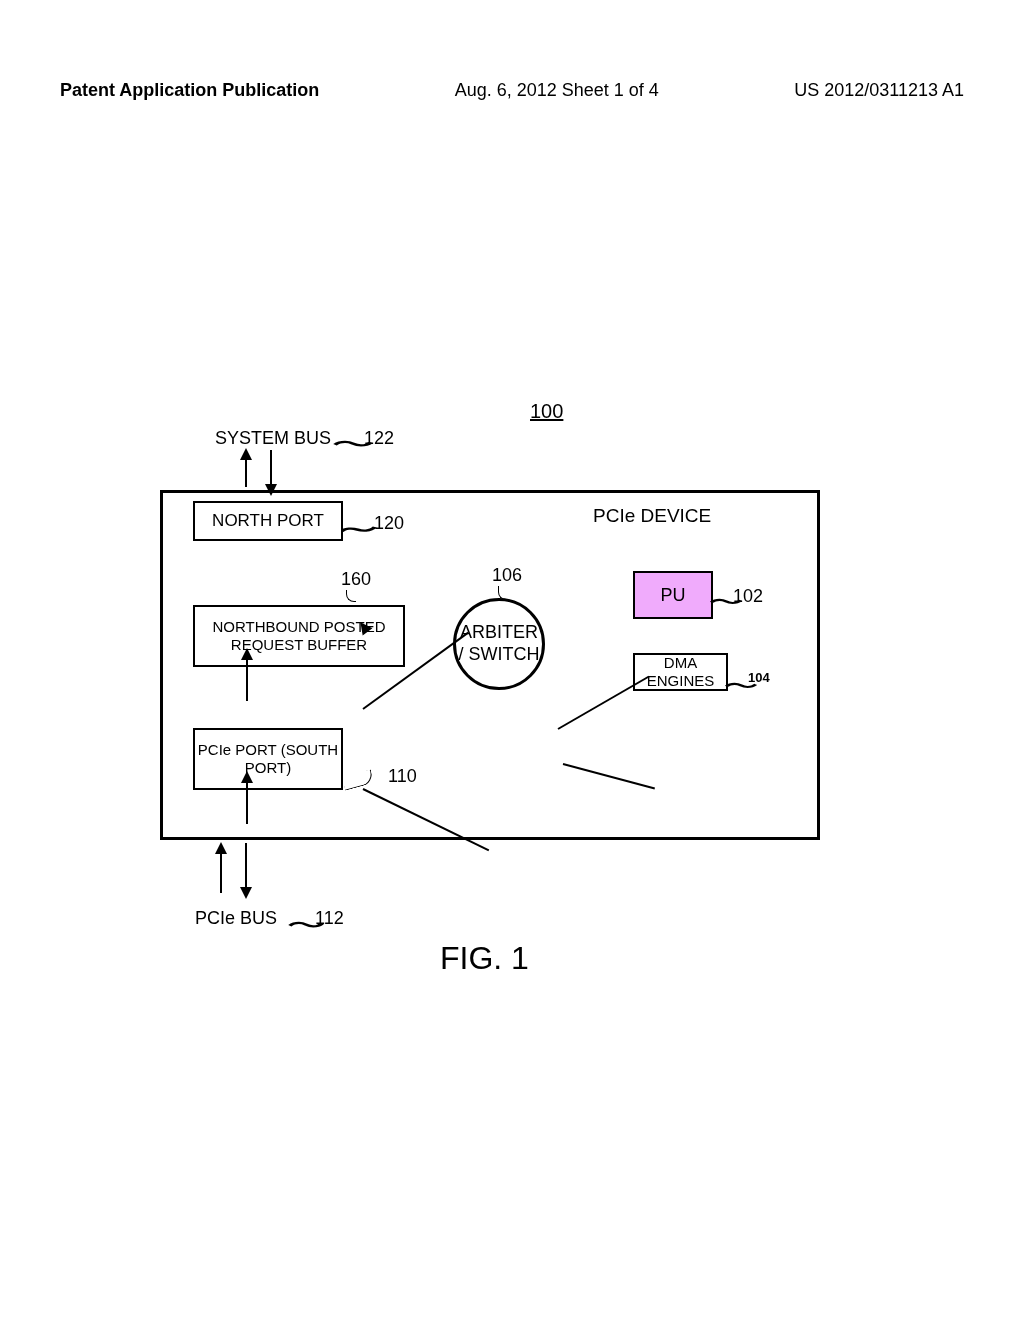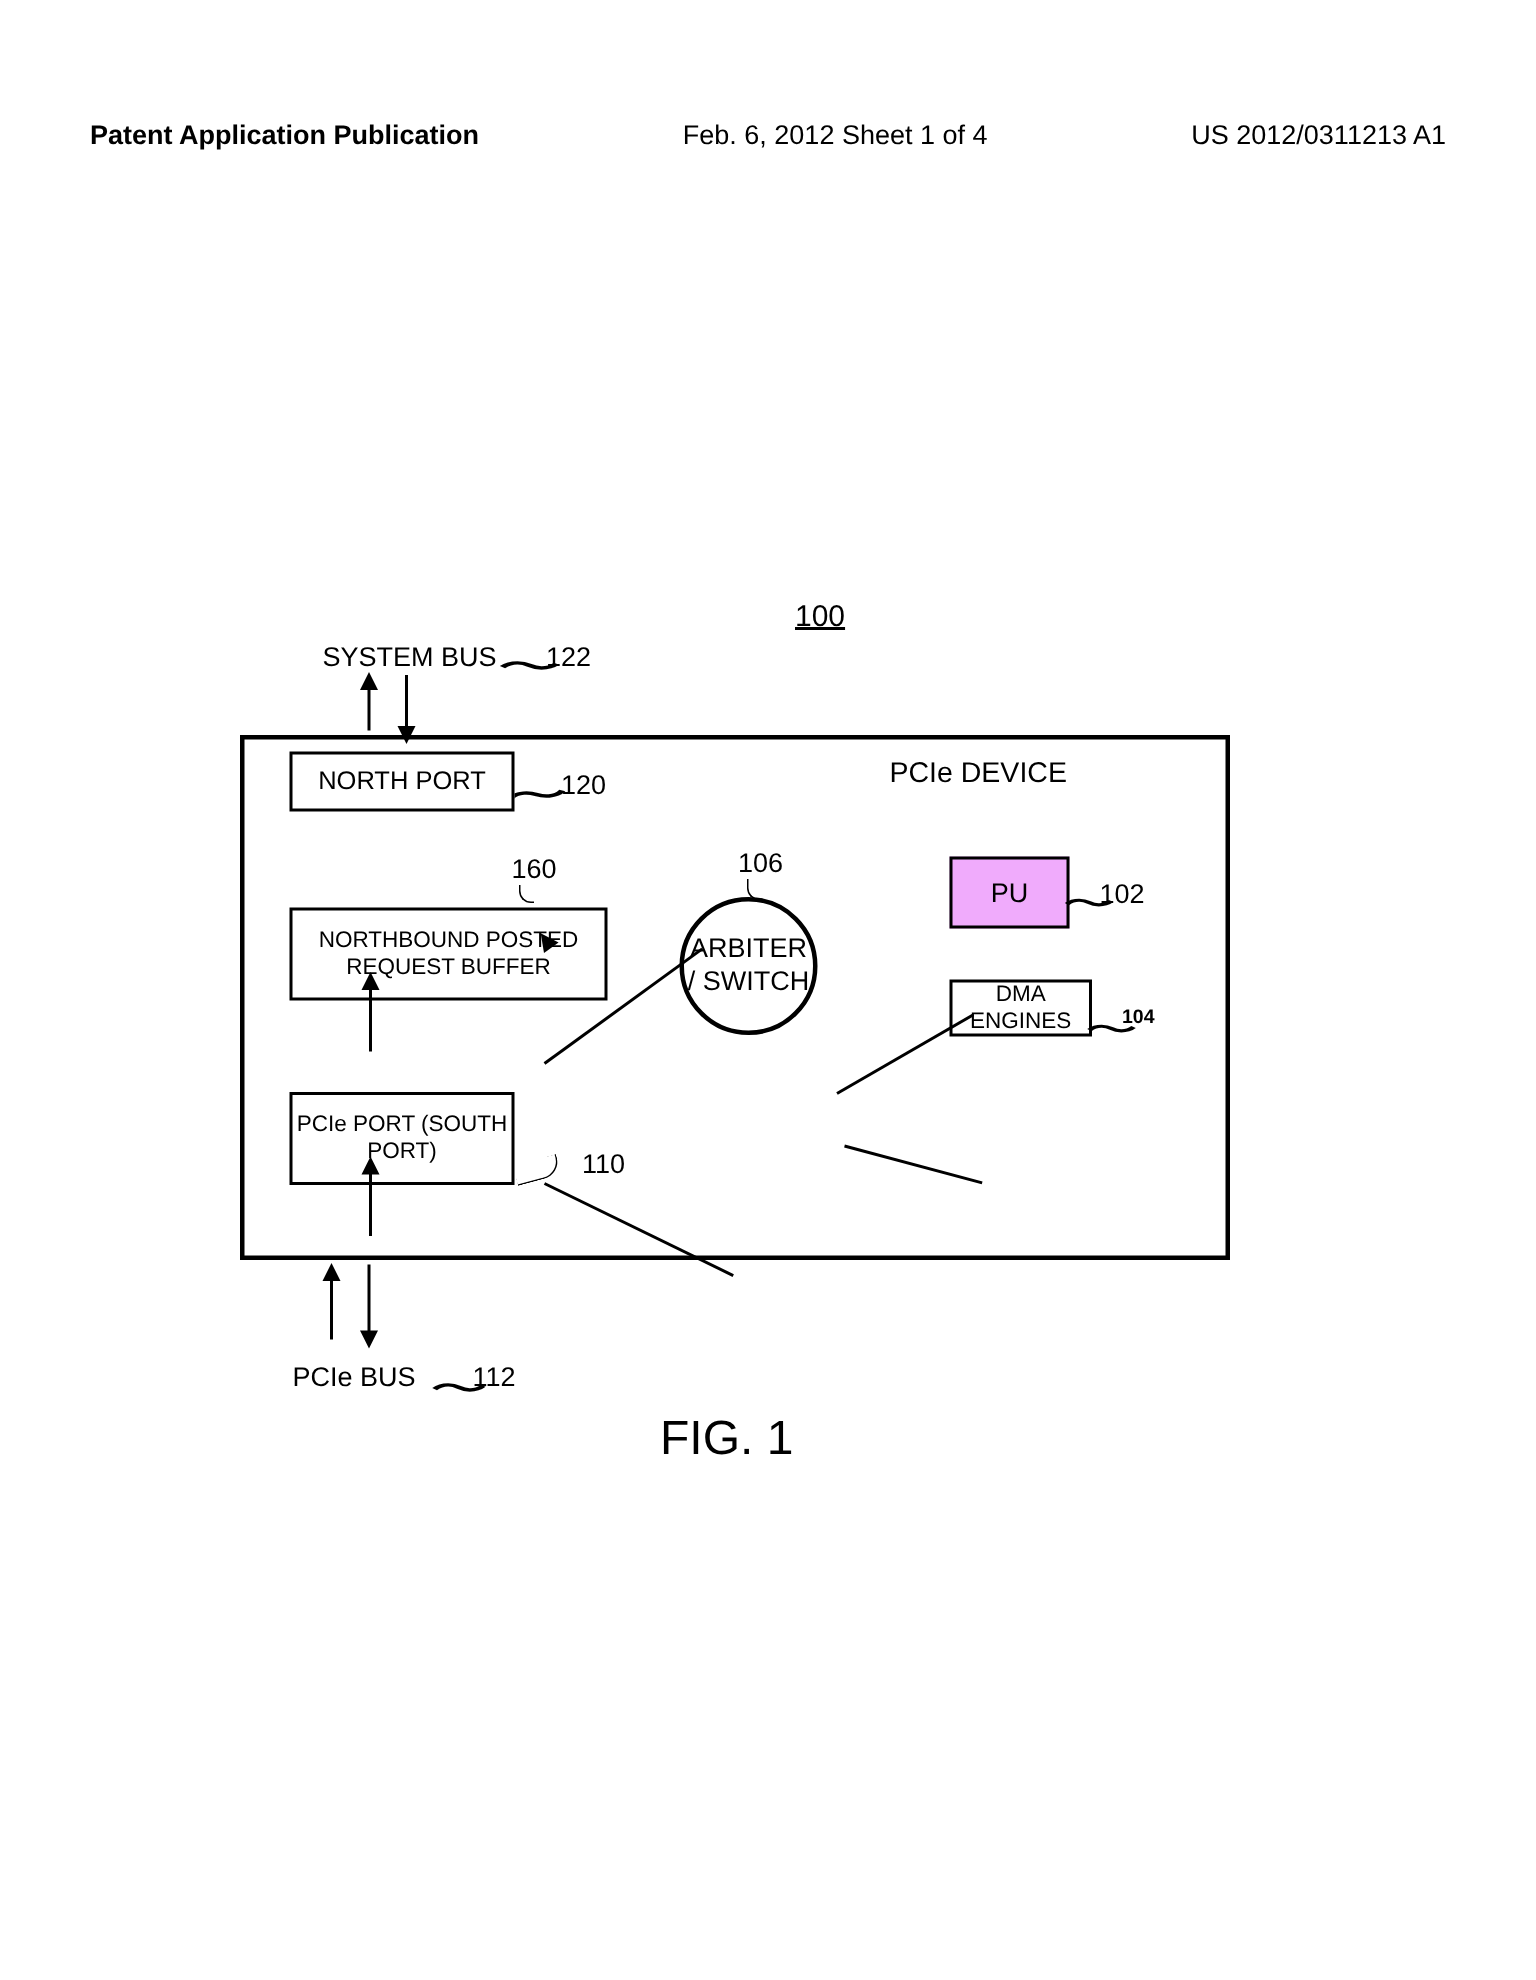--- a/index.html
+++ b/index.html
@@ -332,21 +332,21 @@
     .arb-np-head { position: absolute; top: 128px; left: 195px; transform: rotate(-36deg); }
     .arb-to-pp { top: 295px; left: 200px; width: 140px; transform: rotate(26deg); }
     .arb-to-pu { top: 235px; left: 395px; width: 105px; transform: rotate(-30deg); }
     .arb-to-dma { top: 270px; left: 400px; width: 95px; transform: rotate(15deg); }
   </style>
 </head>
 <body>
 
 <div class="header">
   <span class="header-left">Patent Application Publication</span>
-  <span class="header-center">Feb. 6, 2012  Sheet 1 of 4</span>
+  <span class="header-center">Aug. 6, 2012  Sheet 1 of 4</span>
   <span class="header-right">US 2012/0311213 A1</span>
 </div>
 
 <div class="diagram-area">
   <div class="ref-100">100</div>
   <div class="system-bus-label">SYSTEM BUS</div>
   <div class="ref-122-tilde">〜</div>
   <div class="ref-122">122</div>
 
   <div class="sysbus-up-line"></div>

